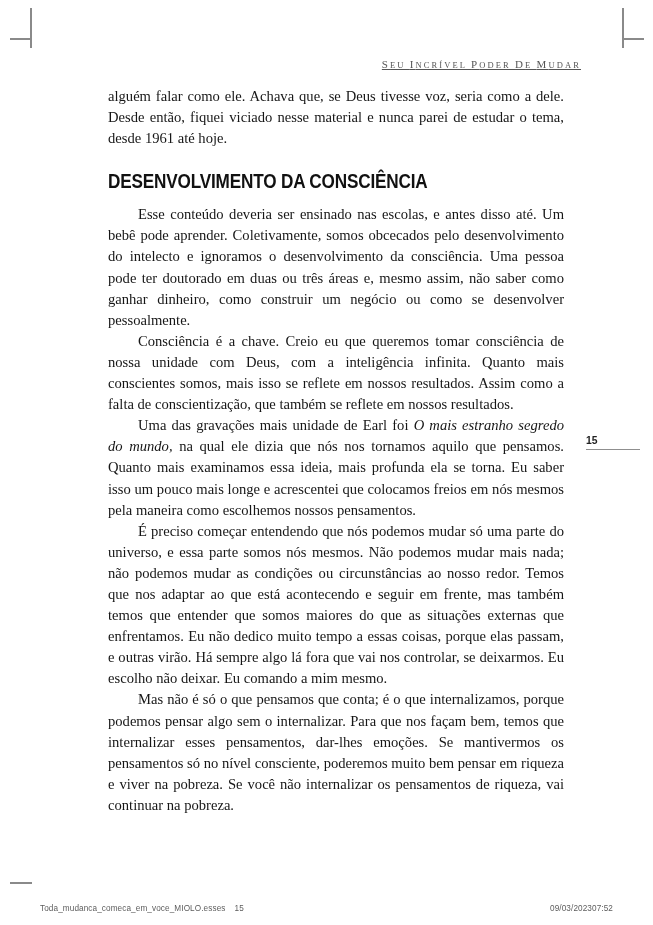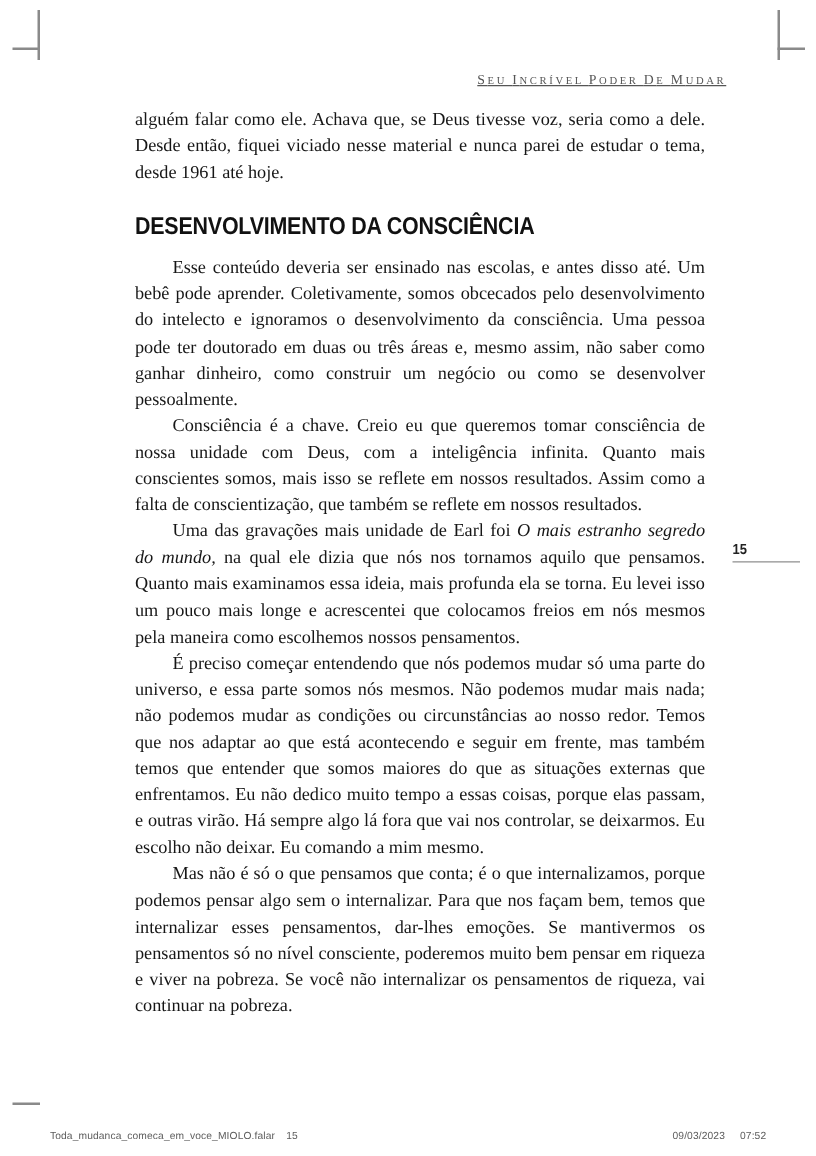--- a/index.html
+++ b/index.html
@@ -127,21 +127,21 @@
     top: 904px;
     display: flex;
     justify-content: space-between;
     align-items: baseline;
     font-family: "Liberation Sans", sans-serif;
     font-size: 8.2px;
     color: #5d5d5d;
     letter-spacing: 0.1px;
   }
   .slug-left { display: flex; gap: 9px; }
-  .slug-right { display: flex; gap: 12px; }
+  .slug-right { display: flex; gap: 0; }
 </style>
 </head>
 <body>
 
 <div class="page">
 
   <div class="crop crop-v crop-tl-v"></div>
   <div class="crop crop-h crop-tl-h"></div>
   <div class="crop crop-v crop-tr-v"></div>
   <div class="crop crop-h crop-tr-h"></div>
@@ -153,34 +153,34 @@
 
     <p class="body">alguém falar como ele. Achava que, se Deus tivesse voz, seria como a dele. Desde então, fiquei viciado nesse material e nunca parei de estudar o tema, desde 1961 até hoje.</p>
 
     <div class="heading-wrap">
       <h2 class="section-heading">DESENVOLVIMENTO DA CONSCIÊNCIA</h2>
     </div>
 
     <p class="body indent">Esse conteúdo deveria ser ensinado nas escolas, e antes disso até. Um bebê pode aprender. Coletivamente, somos obcecados pelo desenvolvimento do intelecto e ignoramos o desenvolvimento da consciência. Uma pessoa pode ter doutorado em duas ou três áreas e, mesmo assim, não saber como ganhar dinheiro, como construir um negócio ou como se desenvolver pessoalmente.</p>
     <p class="body indent">Consciência é a chave. Creio eu que queremos tomar consciência de nossa unidade com Deus, com a inteligência infinita. Quanto mais conscientes somos, mais isso se reflete em nossos resultados. Assim como a falta de conscientização, que também se reflete em nossos resultados.</p>
 
-    <p class="body indent"><span>Uma das gravações mais unidade de Earl foi </span><em>O mais estranho segredo do mundo,</em><span> na qual ele dizia que nós nos tornamos aquilo que pensamos. Quanto mais examinamos essa ideia, mais profunda ela se torna. Eu levei isso um pouco mais longe e acrescentei que colocamos freios em nós mesmos pela maneira como escolhemos nossos pensamentos.</span></p>
+    <p class="body indent"><span>Uma das gravações mais unidade de Earl foi </span><em>O mais estranho segredo do mundo,</em><span> na qual ele dizia que nós nos tornamos aquilo que pensamos. Quanto mais examinamos essa ideia, mais profunda ela se torna. Eu saber isso um pouco mais longe e acrescentei que colocamos freios em nós mesmos pela maneira como escolhemos nossos pensamentos.</span></p>
 
     <p class="body indent">É preciso começar entendendo que nós podemos mudar só uma parte do universo, e essa parte somos nós mesmos. Não podemos mudar mais nada; não podemos mudar as condições ou circunstâncias ao nosso redor. Temos que nos adaptar ao que está acontecendo e seguir em frente, mas também temos que entender que somos maiores do que as situações externas que enfrentamos. Eu não dedico muito tempo a essas coisas, porque elas passam, e outras virão. Há sempre algo lá fora que vai nos controlar, se deixarmos. Eu escolho não deixar. Eu comando a mim mesmo.</p>
     <p class="body indent">Mas não é só o que pensamos que conta; é o que internalizamos, porque podemos pensar algo sem o internalizar. Para que nos façam bem, temos que internalizar esses pensamentos, dar-lhes emoções. Se mantivermos os pensamentos só no nível consciente, poderemos muito bem pensar em riqueza e viver na pobreza. Se você não internalizar os pensamentos de riqueza, vai continuar na pobreza.</p>
   </div>
 
   <div class="folio">
     <div class="folio-num">15</div>
     <div class="folio-rule"></div>
   </div>
 
   <div class="slug">
     <div class="slug-left">
-      <span>Toda_mudanca_comeca_em_voce_MIOLO.falar</span>
+      <span>Toda_mudanca_comeca_em_voce_MIOLO.esses</span>
       <span>15</span>
     </div>
     <div class="slug-right">
       <span>09/03/2023</span>
       <span>07:52</span>
     </div>
   </div>
 
 </div>
 

